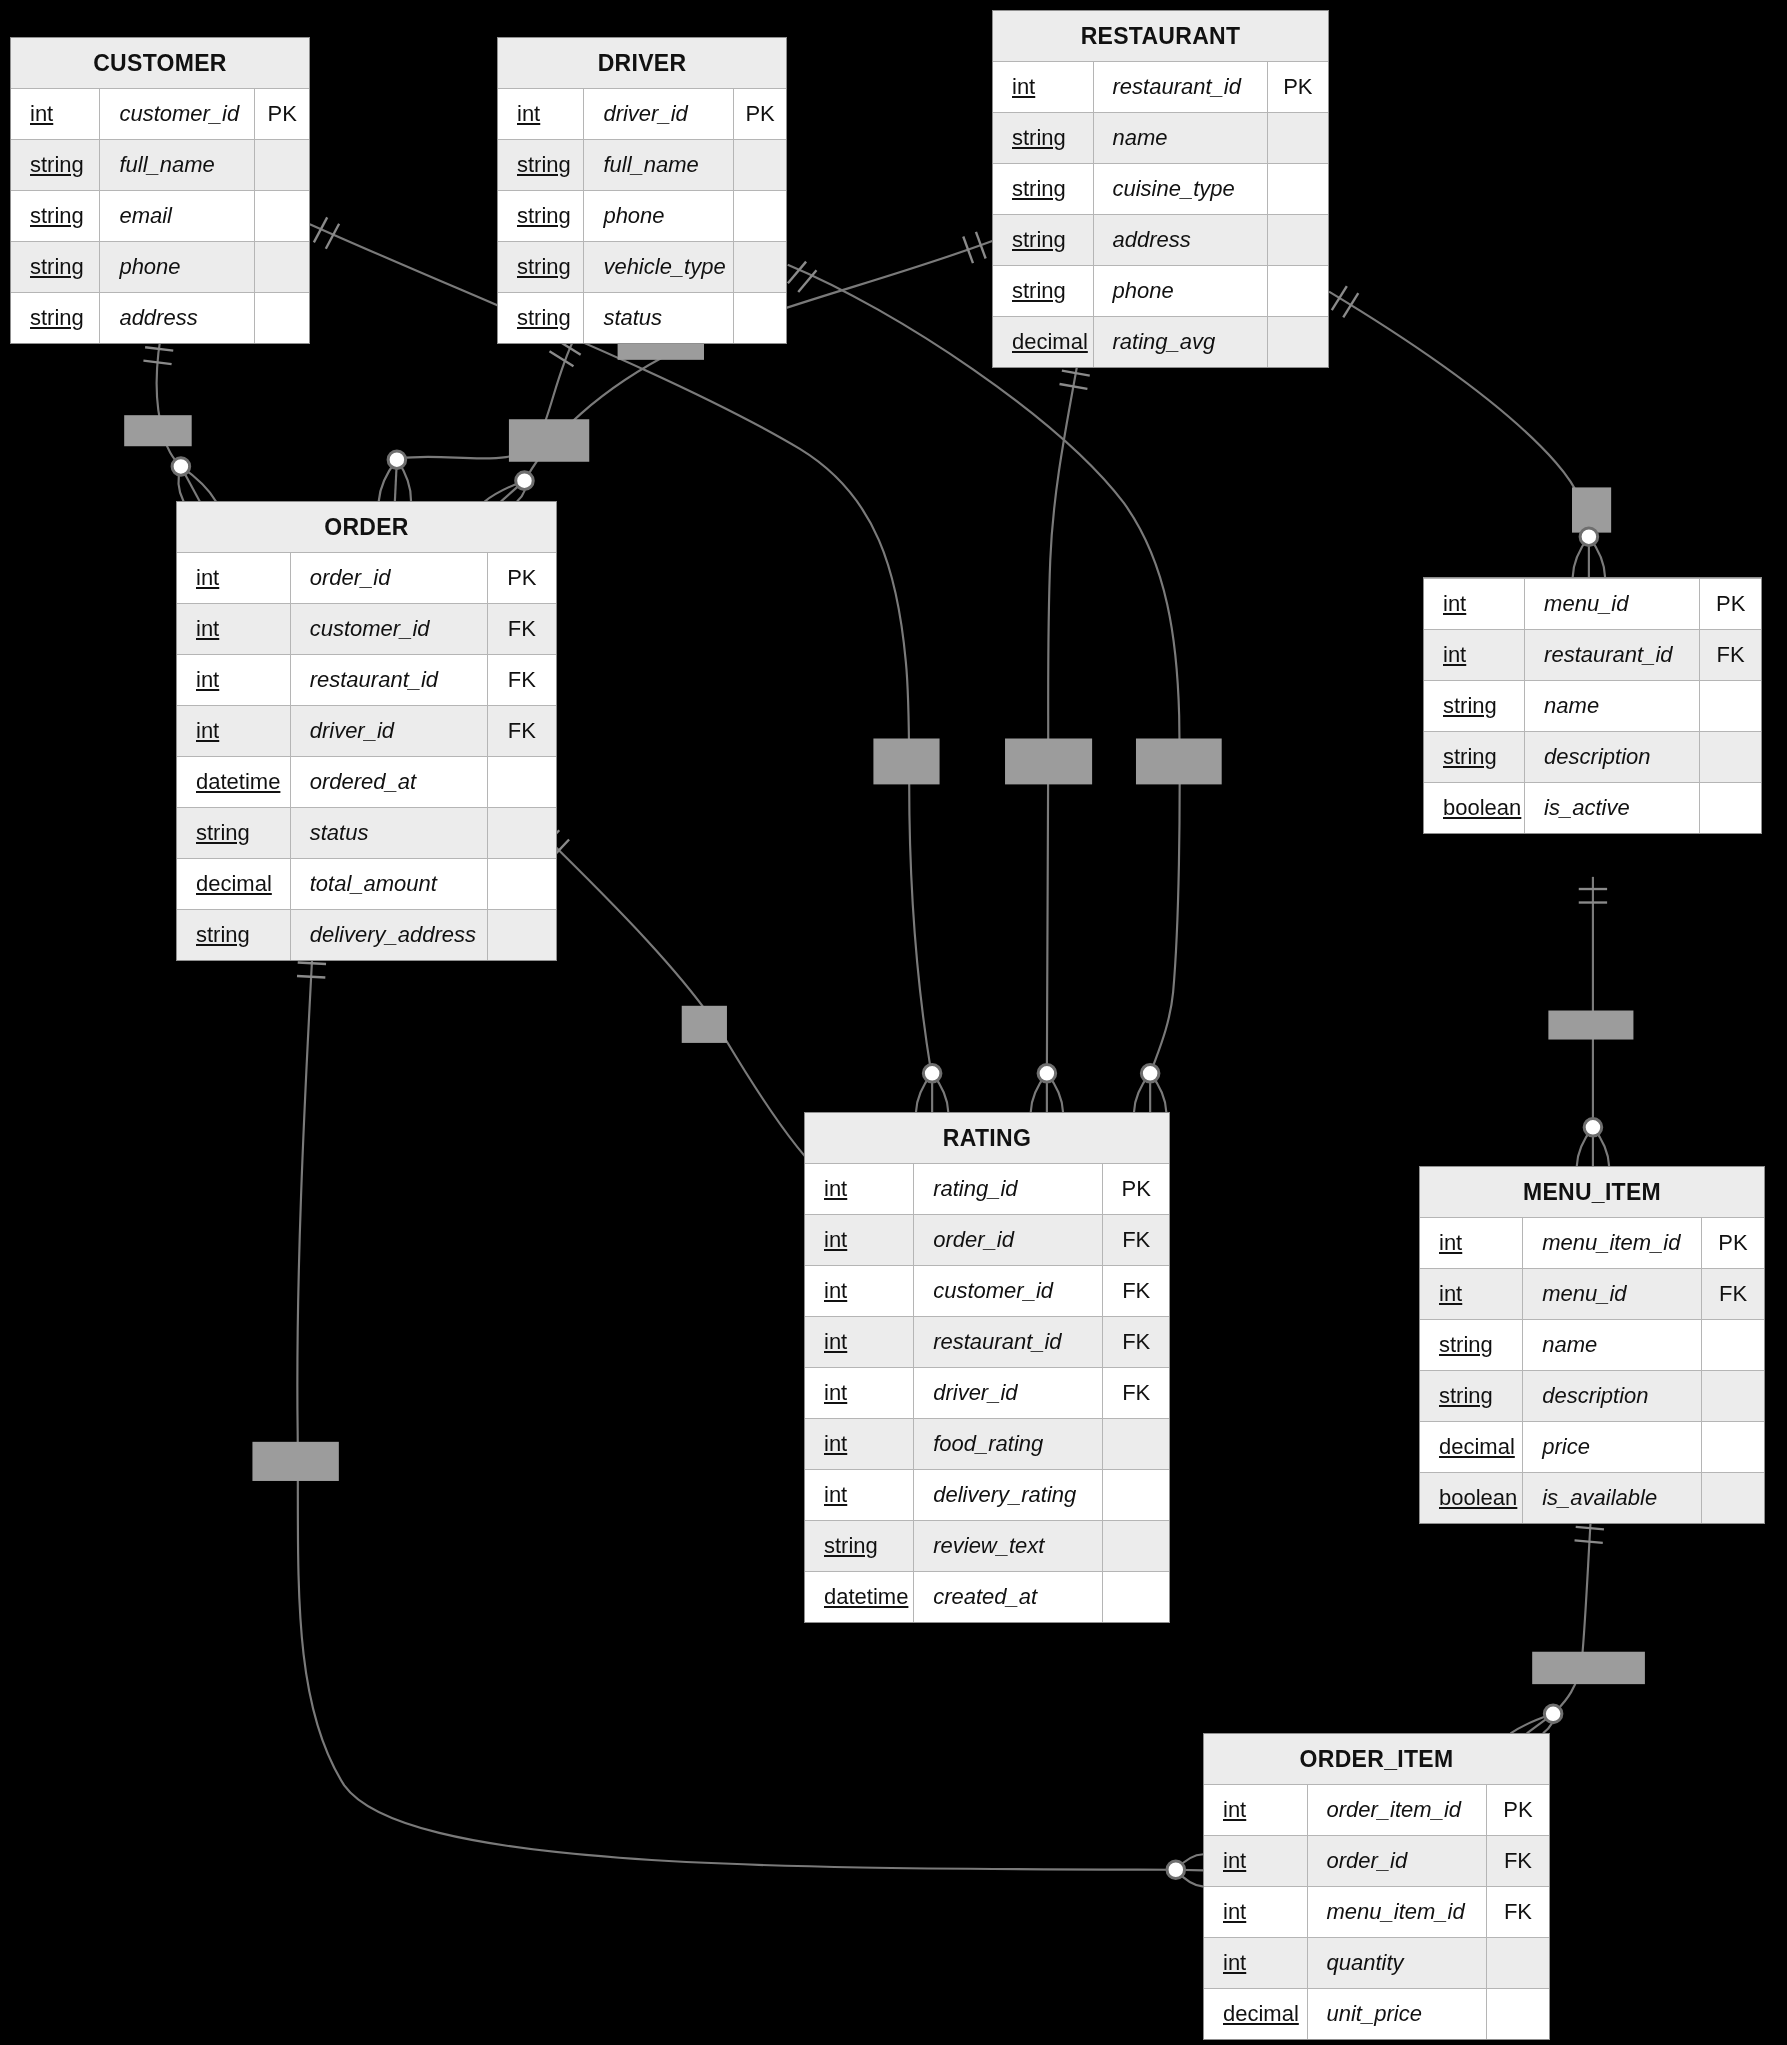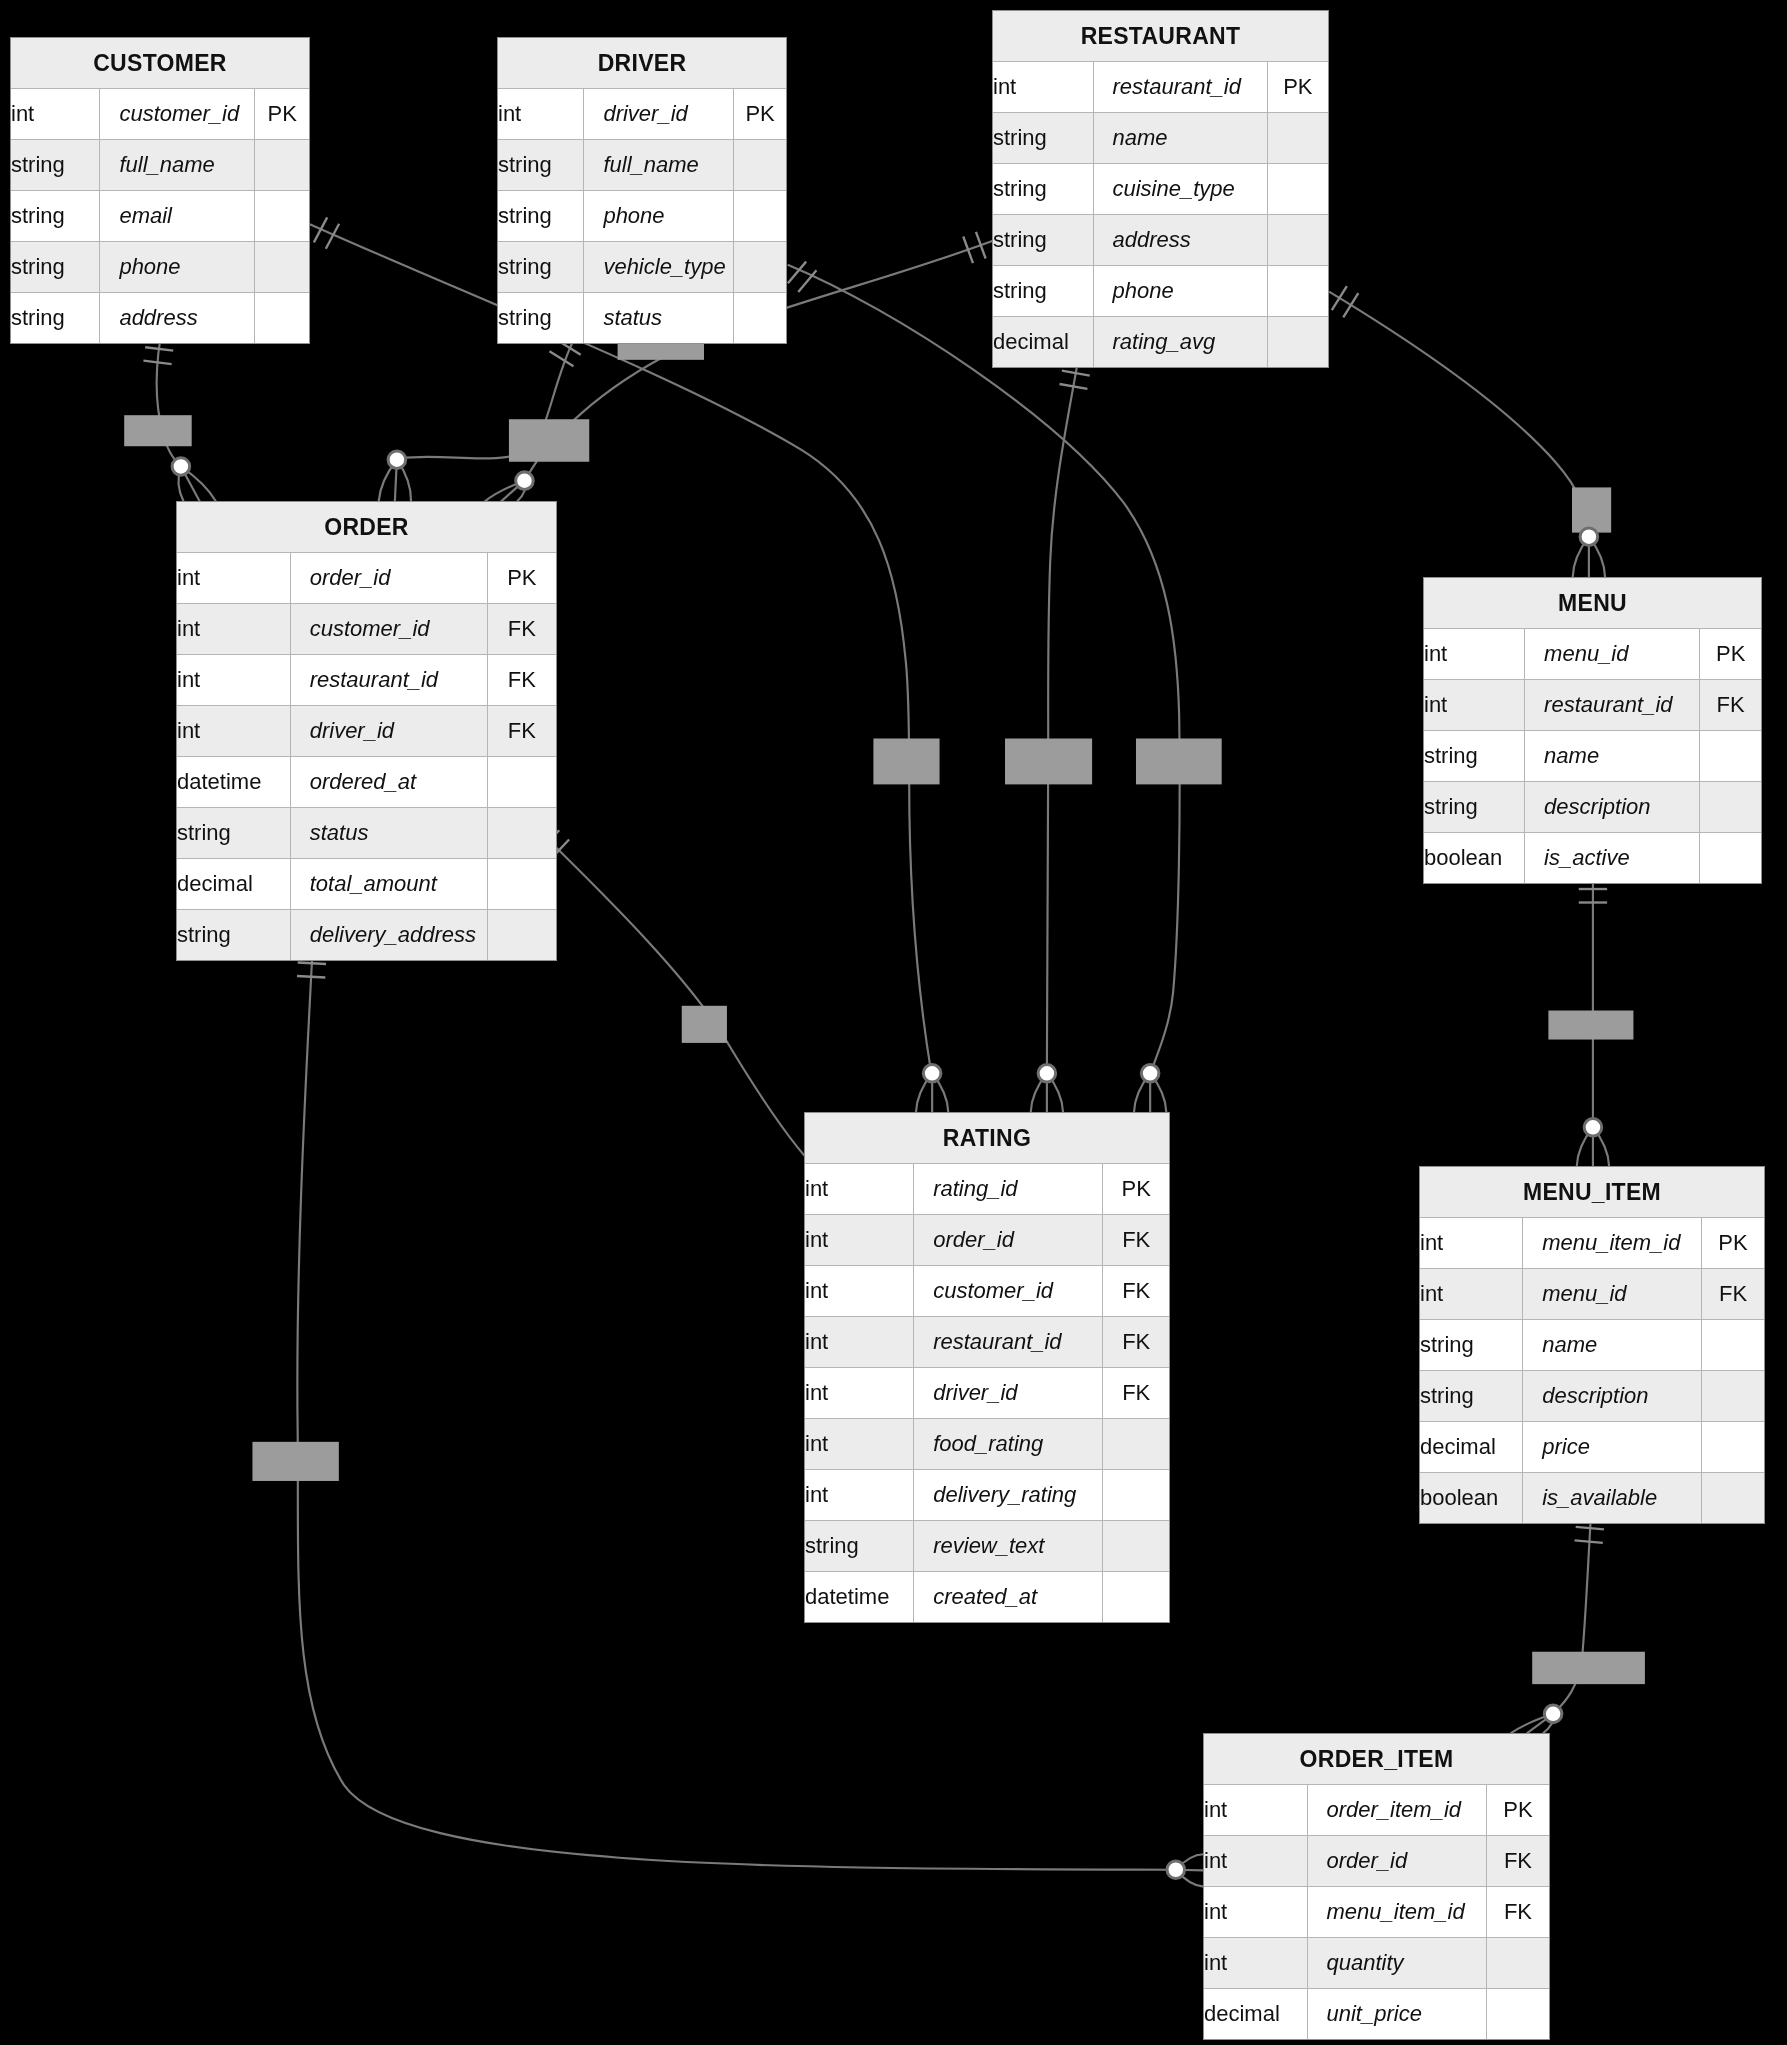--- a/index.html
+++ b/index.html
@@ -12,21 +12,21 @@
   .edge-label{fill:var(--label_box,#9c9c9c);}
   .tick{stroke:var(--tick,#8a8a8a);stroke-width:3.5px;}
   .card-circle{fill:var(--circle_fill,#fff);stroke:var(--circle_stroke,#6e6e6e);stroke-width:4.5px;}
   .entity{position:absolute;border:1.7px solid var(--border,#8f8f8f);background:var(--row,#fff);
           box-sizing:border-box;color:var(--text,#111);}
   .entity-title{height:50px;background:var(--row_alt,#ececec);display:flex;align-items:center;
           justify-content:center;font-size:23px;letter-spacing:0.3px;font-weight:bold;}
   .frow{display:flex;height:50px;border-top:1.3px solid var(--cell_border,#b5b5b5);font-size:22px;}
   .frow.alt{background:var(--row_alt,#ececec);}
   .fcell{display:flex;align-items:center;box-sizing:border-box;overflow:hidden;white-space:nowrap;}
-  .ftype{width:30%;border-right:1.3px solid var(--cell_border,#b5b5b5);}
+  .ftype{width:30%;padding-left:19px;border-right:1.3px solid var(--cell_border,#b5b5b5);text-decoration:underline;}
   .fname{width:52%;padding-left:19px;border-right:1.3px solid var(--cell_border,#b5b5b5);font-style:italic;}
   .fkey{width:18%;justify-content:center;}
 </style>
 </head>
 <body>
 
 <div id="canvas" style="width: 1788px; height: 2046px;">
     <svg id="edges" width="1788" height="2046" viewBox="0 0 2649 3031">
       <path d="M 238 499 C 228 560 230 615 248 662 C 255 678 261 684 266 689" class="edge"></path>
       <path d="M 852 499 C 826 550 818 605 798 650 C 770 700 665 668 594 679" class="edge"></path>
@@ -243,21 +243,20 @@
         <div class="fcell fname">total_amount</div>
         <div class="fcell fkey"></div>
       </div>
       <div class="frow alt">
         <div class="fcell ftype">string</div>
         <div class="fcell fname">delivery_address</div>
         <div class="fcell fkey"></div>
       </div>
     </div>
     <div class="entity" style="left: 1423px; top: 577px; width: 339px;">
-      <div class="entity-title">MENU</div>
       <div class="frow">
         <div class="fcell ftype">int</div>
         <div class="fcell fname">menu_id</div>
         <div class="fcell fkey">PK</div>
       </div>
       <div class="frow alt">
         <div class="fcell ftype">int</div>
         <div class="fcell fname">restaurant_id</div>
         <div class="fcell fkey">FK</div>
       </div>

